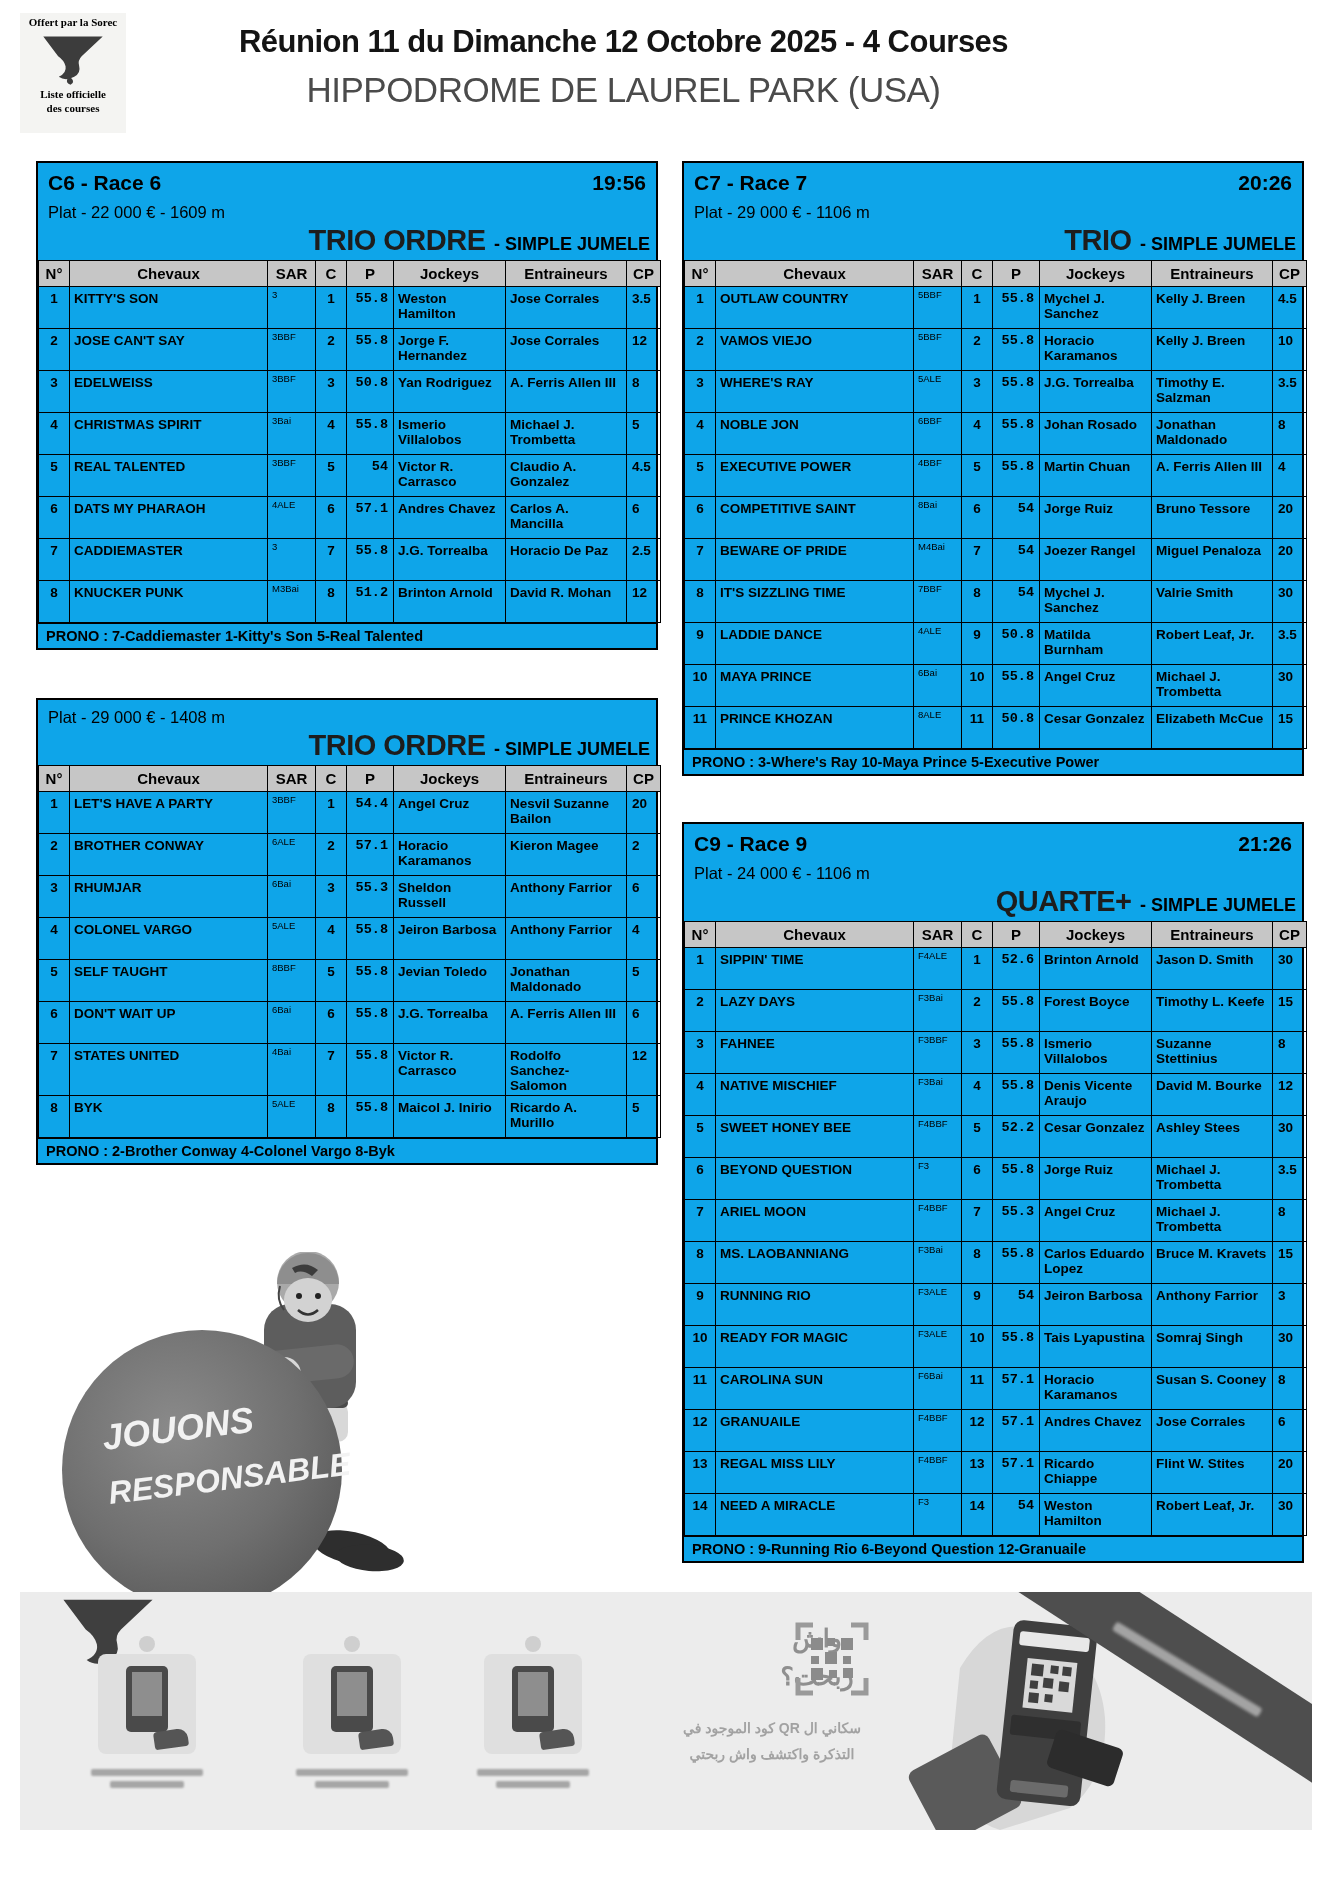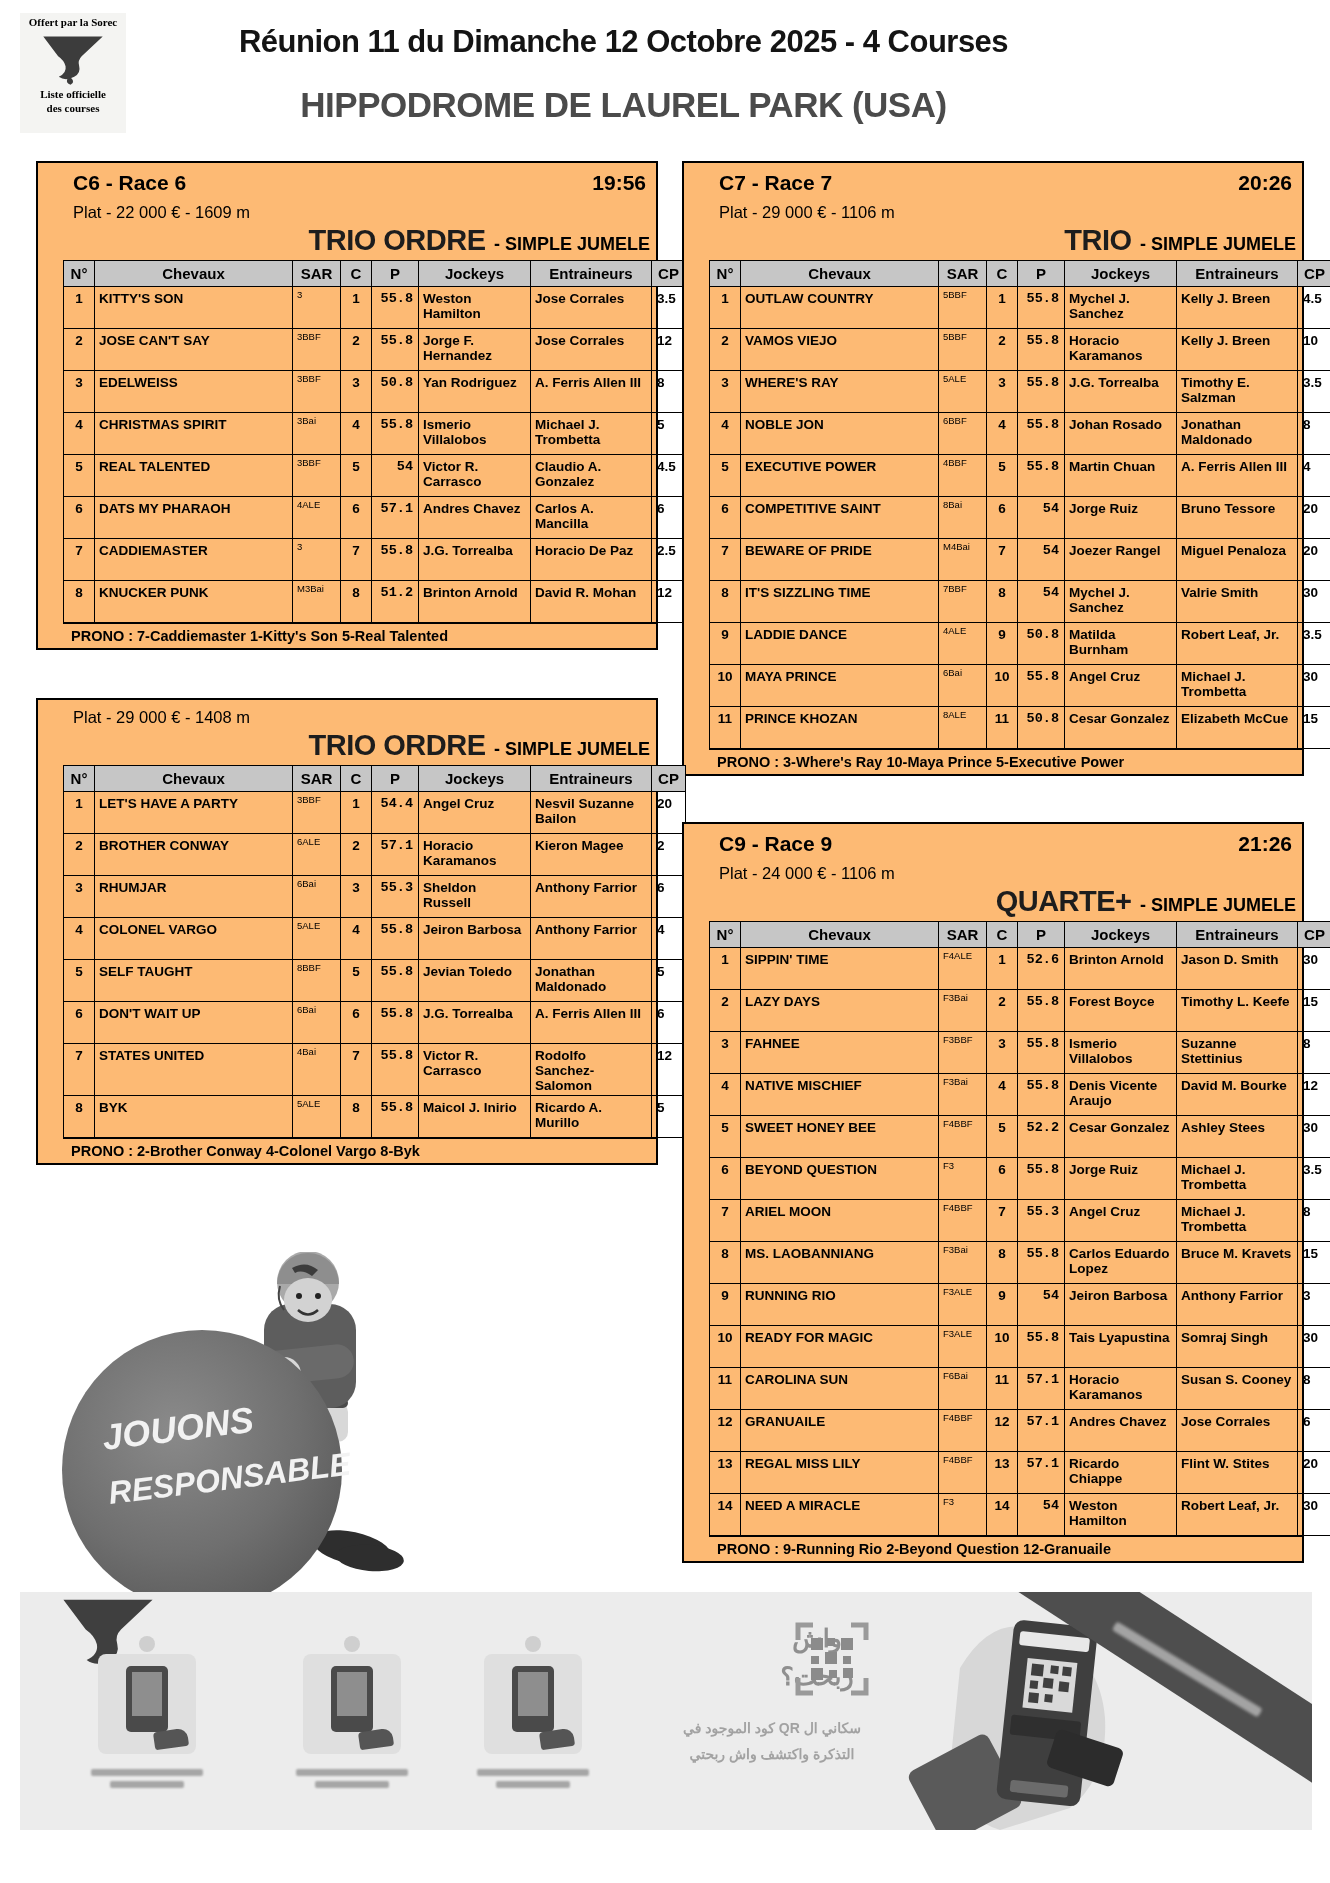--- a/index.html
+++ b/index.html
@@ -13,25 +13,25 @@
   .logo-box {
     position:absolute; left:20px; top:13px; width:106px; height:120px;
     background:#f4f4f2; text-align:center; padding-top:3px;
   }
   .logo-box .serif-small {
     font-family:"Liberation Serif", serif; font-size:11px; font-weight:bold; line-height:1.25;
   }
   .logo-swoosh-small { display:block; margin:4px auto 2px; }
   .title-wrap { position:absolute; left:0; top:24px; width:1330px; padding-right:83px; text-align:center; }
   .main-title { font-size:31px; font-weight:bold; color:#141414; letter-spacing:-0.5px; }
-  .main-subtitle { margin-top:25px; font-size:35px; font-weight:bold; color:#4b4b4b; letter-spacing:-0.5px; }
+  .main-subtitle { margin-top:10px; font-size:35px; font-weight:normal; color:#4b4b4b; letter-spacing:-0.5px; }
 
   
   .race-box {
-    position:absolute; width:622px; border:2px solid #000; background:#fdba74;padding-left:25px;
+    position:absolute; width:622px; border:2px solid #000; background:#0ea5e9;
   }
   .race-head { display:flex; justify-content:space-between; padding:8px 10px 0 10px; }
   .race-id, .race-time { font-size:21px; font-weight:bold; }
   .race-cond { padding:8px 10px 0 10px; font-size:16.5px; }
   .race-bets { text-align:right; padding:2px 6px 3px 6px; white-space:nowrap; }
   .bet-main { font-size:29px; font-weight:bold; letter-spacing:-0.5px; color:#1d1d1d; }
   .bet-sub  { font-size:18px; font-weight:bold; margin-left:4px; }
   .race-table { width:100%; border-collapse:collapse; table-layout:fixed; }
   .race-table th {
     background:#c6c6c6; border:1.5px solid #000; font-size:15px; font-weight:bold;
@@ -670,21 +670,21 @@
             <td class="col-horse">NEED A MIRACLE</td>
             <td class="col-sar">F3</td>
             <td class="col-c">14</td>
             <td class="col-p">54</td>
             <td class="col-jockey">Weston Hamilton</td>
             <td class="col-trainer">Robert Leaf, Jr.</td>
             <td class="col-cp">30</td>
           </tr>
         </tbody>
     </table>
-    <footer class="prono">PRONO : 9-Running Rio 2-Beyond Question 12-Granuaile</footer>
+    <footer class="prono">PRONO : 9-Running Rio 6-Beyond Question 12-Granuaile</footer>
   </section>
 
   <svg class="mascot" width="420" height="340" viewBox="0 0 420 340">
     <defs>
       <radialGradient id="ballGrad" cx="40%" cy="35%" r="75%">
         <stop offset="0%" stop-color="#8a8a8a"></stop>
         <stop offset="60%" stop-color="#6f6f6f"></stop>
         <stop offset="100%" stop-color="#575757"></stop>
       </radialGradient>
     </defs>

